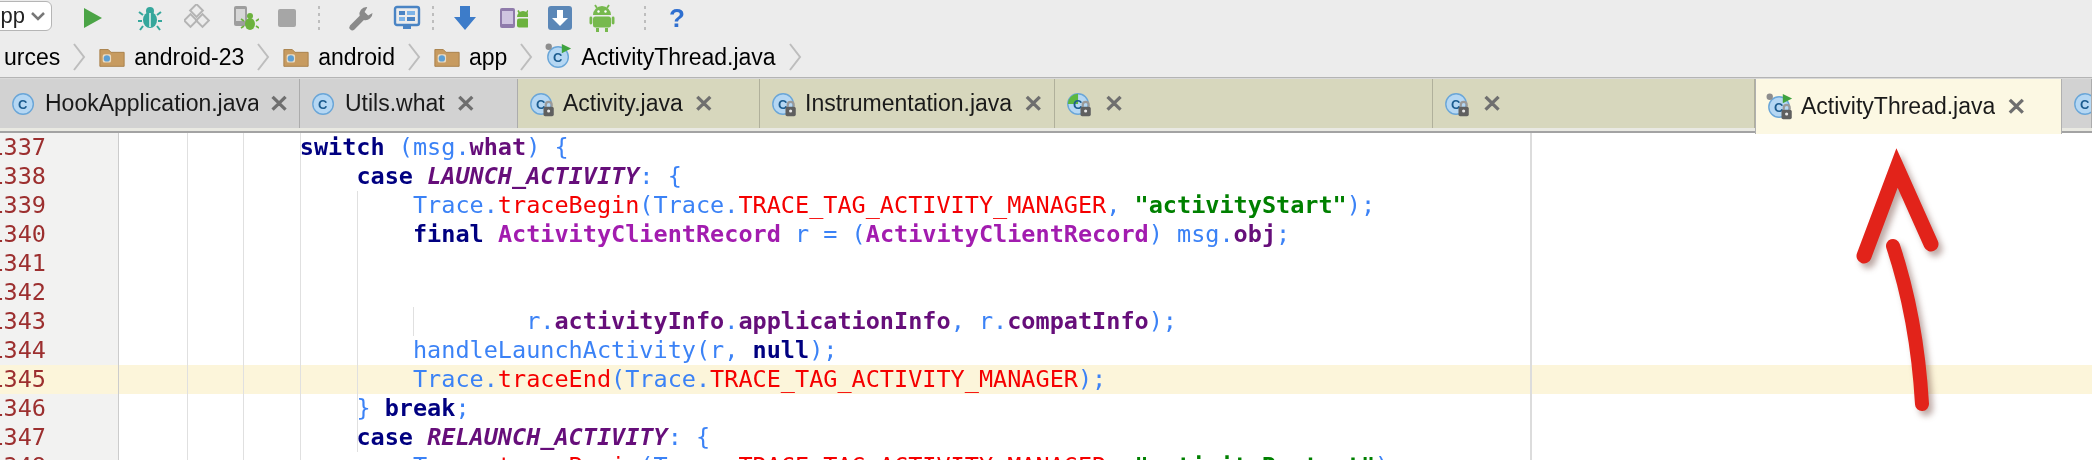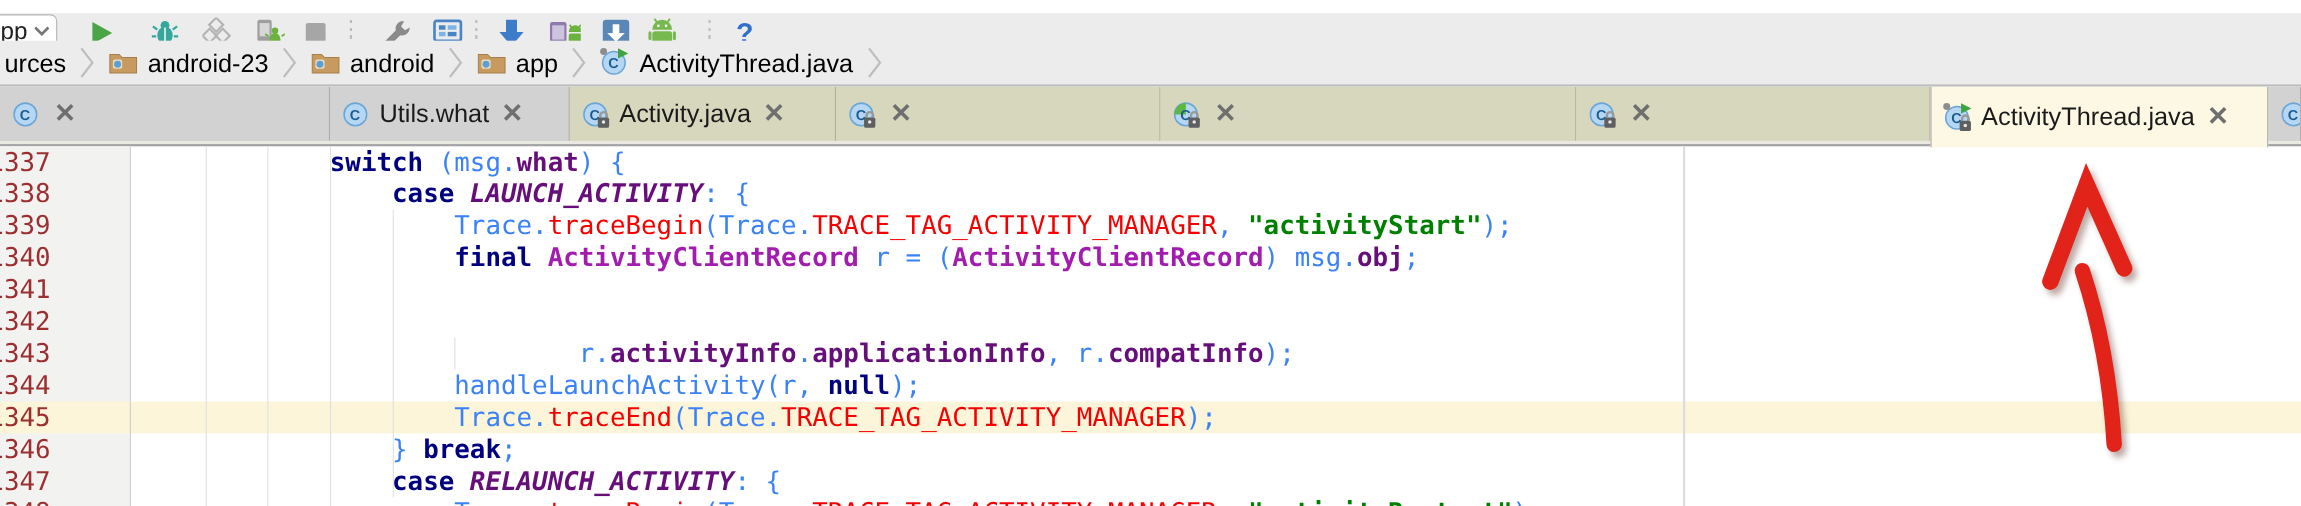--- a/index.html
+++ b/index.html
@@ -1,19 +1,19 @@
 <!DOCTYPE html>
 <html><head>
 <meta charset="utf-8">
 <style>
   html,body{margin:0;padding:0;background:#fff;}
   body{width:2092px;height:460px;position:relative;overflow:hidden;
        font-family:"Liberation Sans",sans-serif;-webkit-font-smoothing:antialiased;}
   
-  #toolbar{position:absolute;left:0;top:12px;width:2092px;height:37px;background:#ececec;
+  #toolbar{position:absolute;left:0;top:0;width:2092px;height:37px;background:#ececec;
            border-bottom:4px solid #3b82f6;}
   #run-combo{position:absolute;left:-28px;top:1px;width:80px;height:30px;background:#fff;
              border:1px solid #b5b5b5;border-radius:6px;display:flex;align-items:center;
              justify-content:flex-end;padding-right:6px;box-sizing:border-box;gap:6px;
              font-size:22px;color:#222;}
   .tb-icon{position:absolute;top:3px;width:30px;height:30px;display:flex;align-items:center;
            justify-content:center;}
   .tb-sep{position:absolute;top:6px;width:2px;height:24px;
           background-image:repeating-linear-gradient(to bottom,#bdbdbd 0 3px,transparent 3px 7px);}
   
@@ -236,20 +236,21 @@
 
 <div id="tabbar">
   <div class="understrip"></div>
   <div class="bottomline"></div>
   <div id="tabs-holder">
       <div class="tab scope-project" style="left: 0px; width: 300px;">
     <span class="icon16 ticon"><svg class="icon16" viewBox="0 0 30 30">
             <circle cx="14" cy="15" r="11" fill="#b5d7f3" stroke="#6aa6d8" stroke-width="1.5"></circle>
             <text x="13.5" y="20" font-size="14" font-weight="bold" fill="#1c5c8f" text-anchor="middle" font-family="Liberation Sans,sans-serif">C</text>
           </svg></span>
+    <span class="lbl">HookApplication.java</span>
     <span class="close">✕</span>
   </div>
       <div class="tab scope-project" style="left: 300px; width: 218px;">
     <span class="icon16 ticon"><svg class="icon16" viewBox="0 0 30 30">
             <circle cx="14" cy="15" r="11" fill="#b5d7f3" stroke="#6aa6d8" stroke-width="1.5"></circle>
             <text x="13.5" y="20" font-size="14" font-weight="bold" fill="#1c5c8f" text-anchor="middle" font-family="Liberation Sans,sans-serif">C</text>
           </svg></span>
     <span class="lbl">Utils.what</span>
     <span class="close">✕</span>
   </div>
@@ -265,20 +266,21 @@
     <span class="close">✕</span>
   </div>
       <div class="tab scope-library" style="left: 760px; width: 295px;">
     <span class="icon16 ticon"><svg class="icon16" viewBox="0 0 30 30">
             <circle cx="14" cy="15" r="11" fill="#b5d7f3" stroke="#6aa6d8" stroke-width="1.5"></circle>
             <text x="13.5" y="20" font-size="14" font-weight="bold" fill="#1c5c8f" text-anchor="middle" font-family="Liberation Sans,sans-serif">C</text>
             <path d="M19 18 v-2 a3.2 3.2 0 0 1 6.4 0 v2" stroke="#9a9a9a" fill="none" stroke-width="2.4"></path>
             <rect x="16.6" y="18" width="11" height="10" rx="1.8" fill="#5f5f5f"></rect>
             <circle cx="22.1" cy="22.5" r="1.7" fill="#e8e8e8"></circle>
           </svg></span>
+    <span class="lbl">Instrumentation.java</span>
     <span class="close">✕</span>
   </div>
       <div class="tab scope-library" style="left: 1055px; width: 378px;">
     <span class="icon16 ticon"><svg class="icon16" viewBox="0 0 30 30">
             <circle cx="14" cy="15" r="11" fill="#b5d7f3" stroke="#6aa6d8" stroke-width="1.5"></circle>
             <path d="M14 4 A11 11 0 0 0 3 15 L14 15 Z" fill="#5cb840"></path>
             <text x="13.5" y="20" font-size="14" font-weight="bold" fill="#1c5c8f" text-anchor="middle" font-family="Liberation Sans,sans-serif">C</text>
             <path d="M19 18 v-2 a3.2 3.2 0 0 1 6.4 0 v2" stroke="#9a9a9a" fill="none" stroke-width="2.4"></path>
             <rect x="16.6" y="18" width="11" height="10" rx="1.8" fill="#5f5f5f"></rect>
             <circle cx="22.1" cy="22.5" r="1.7" fill="#e8e8e8"></circle>

